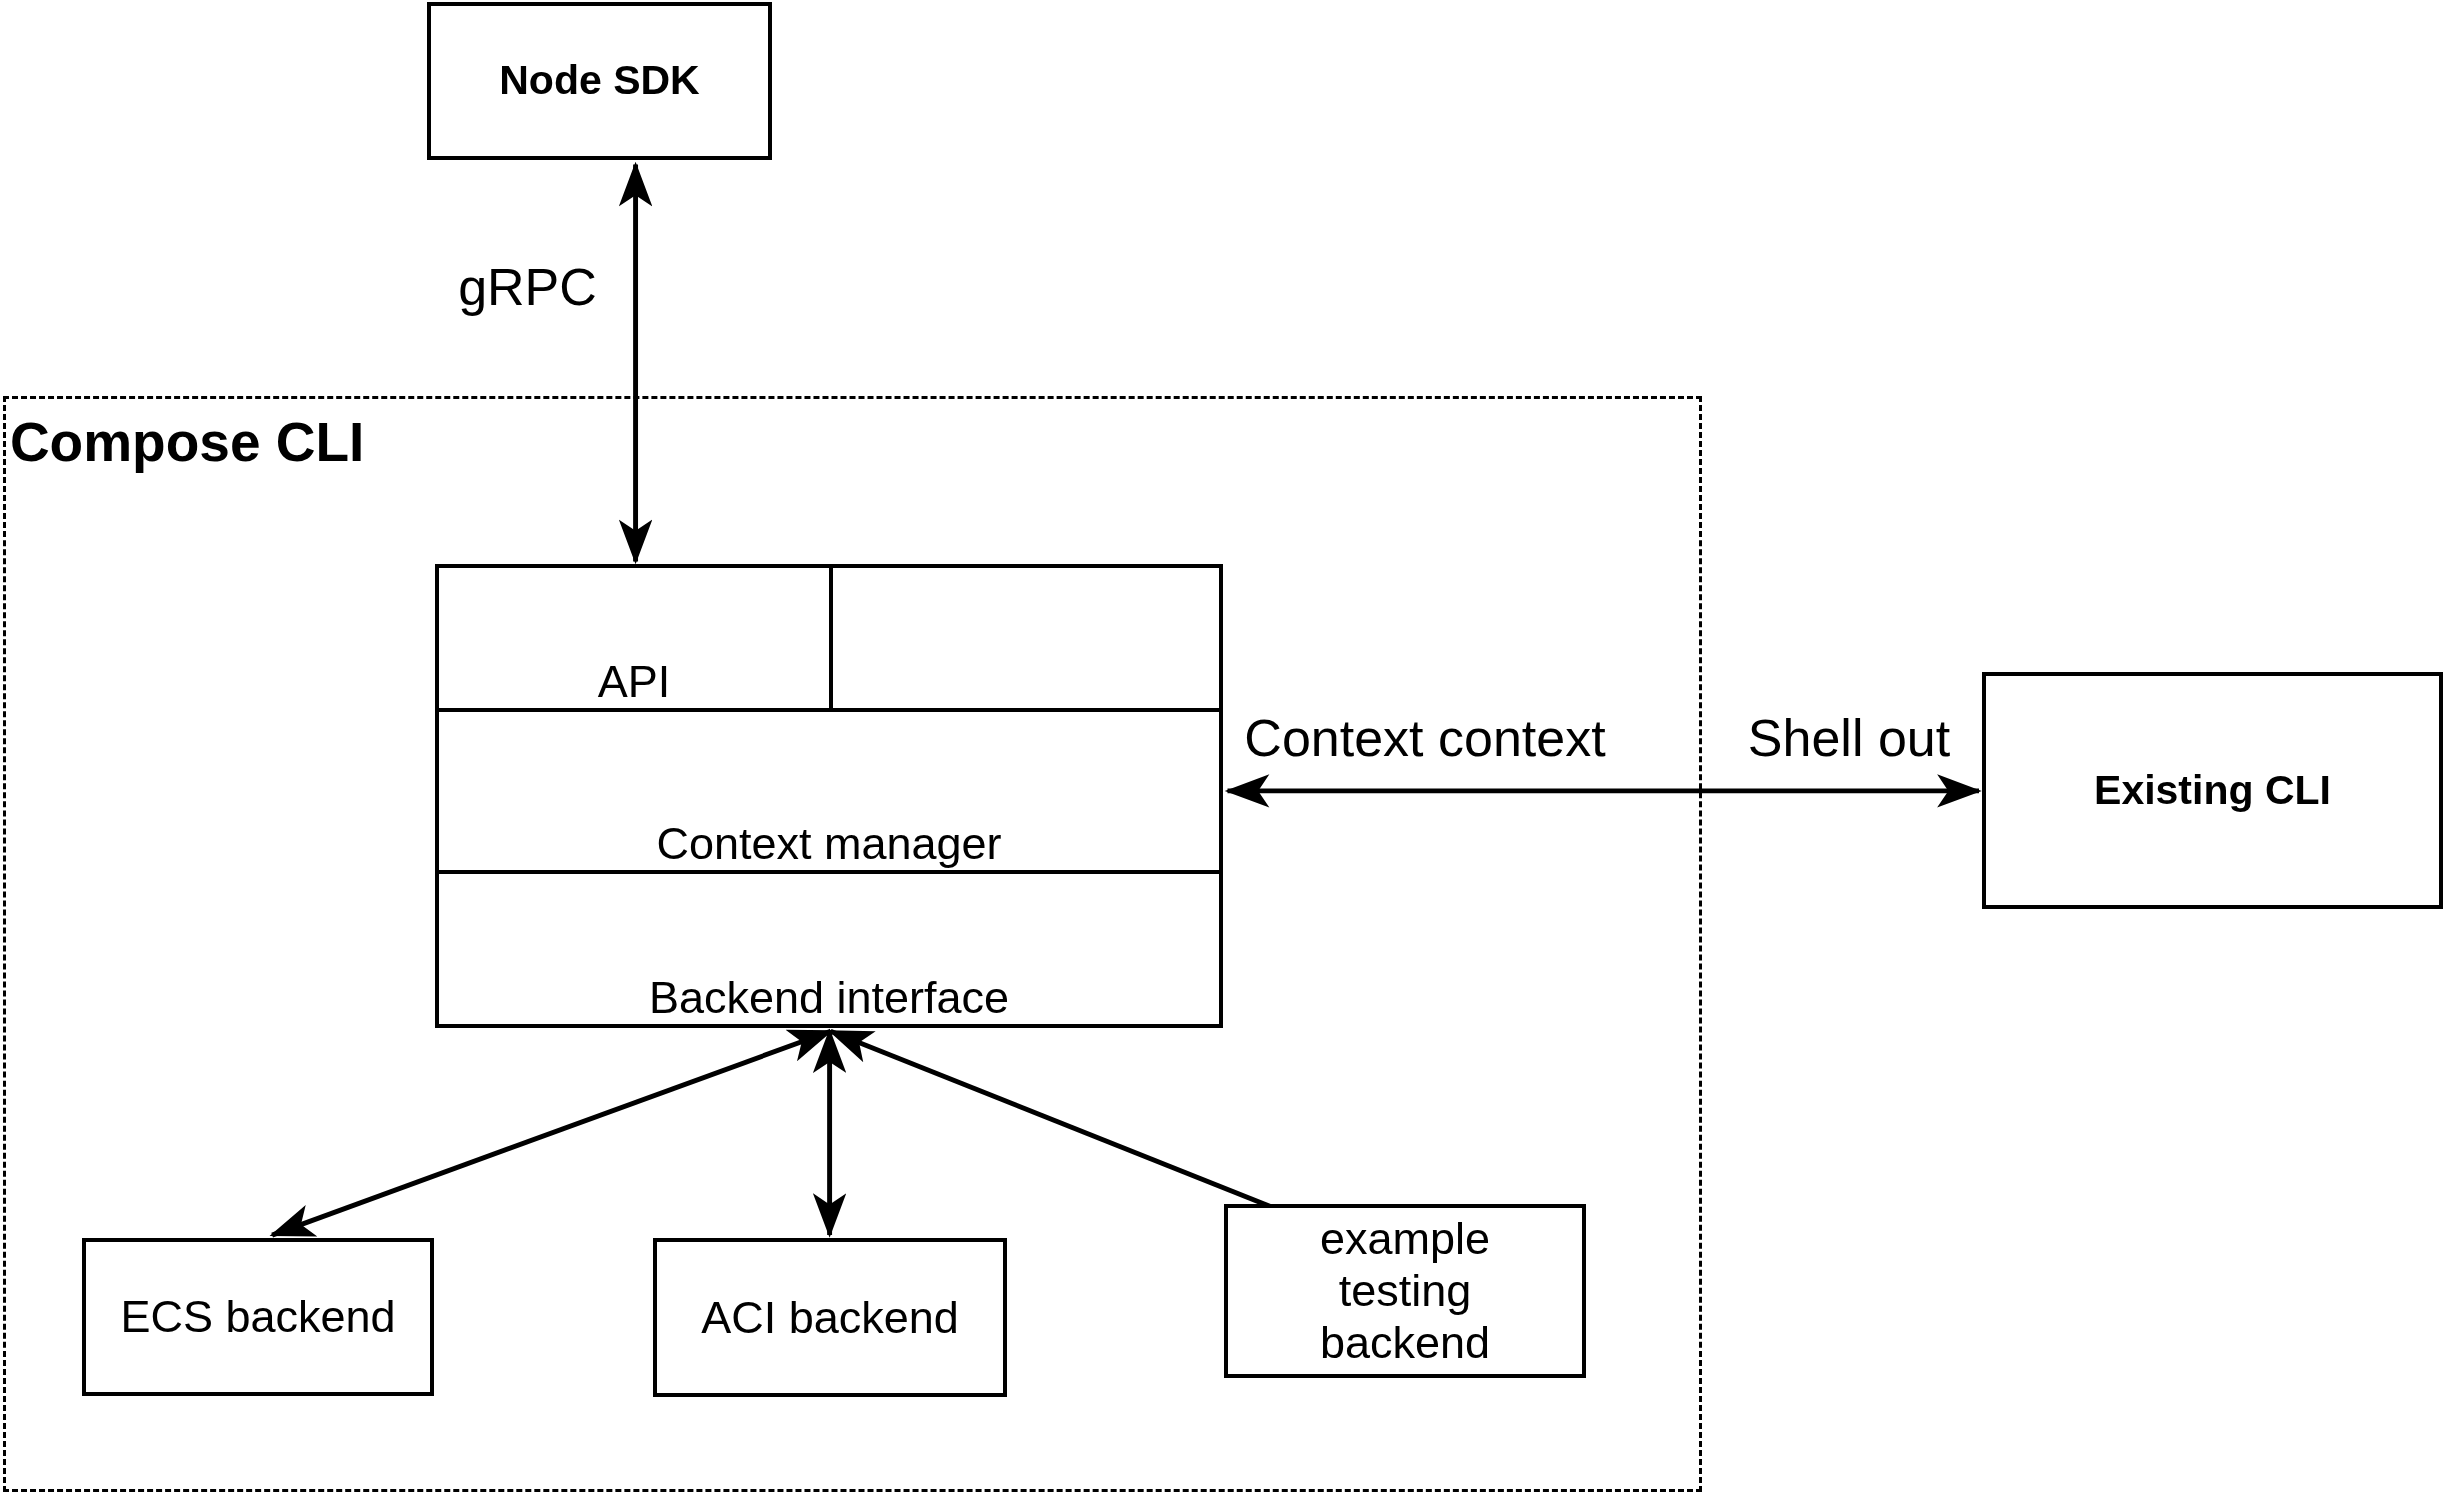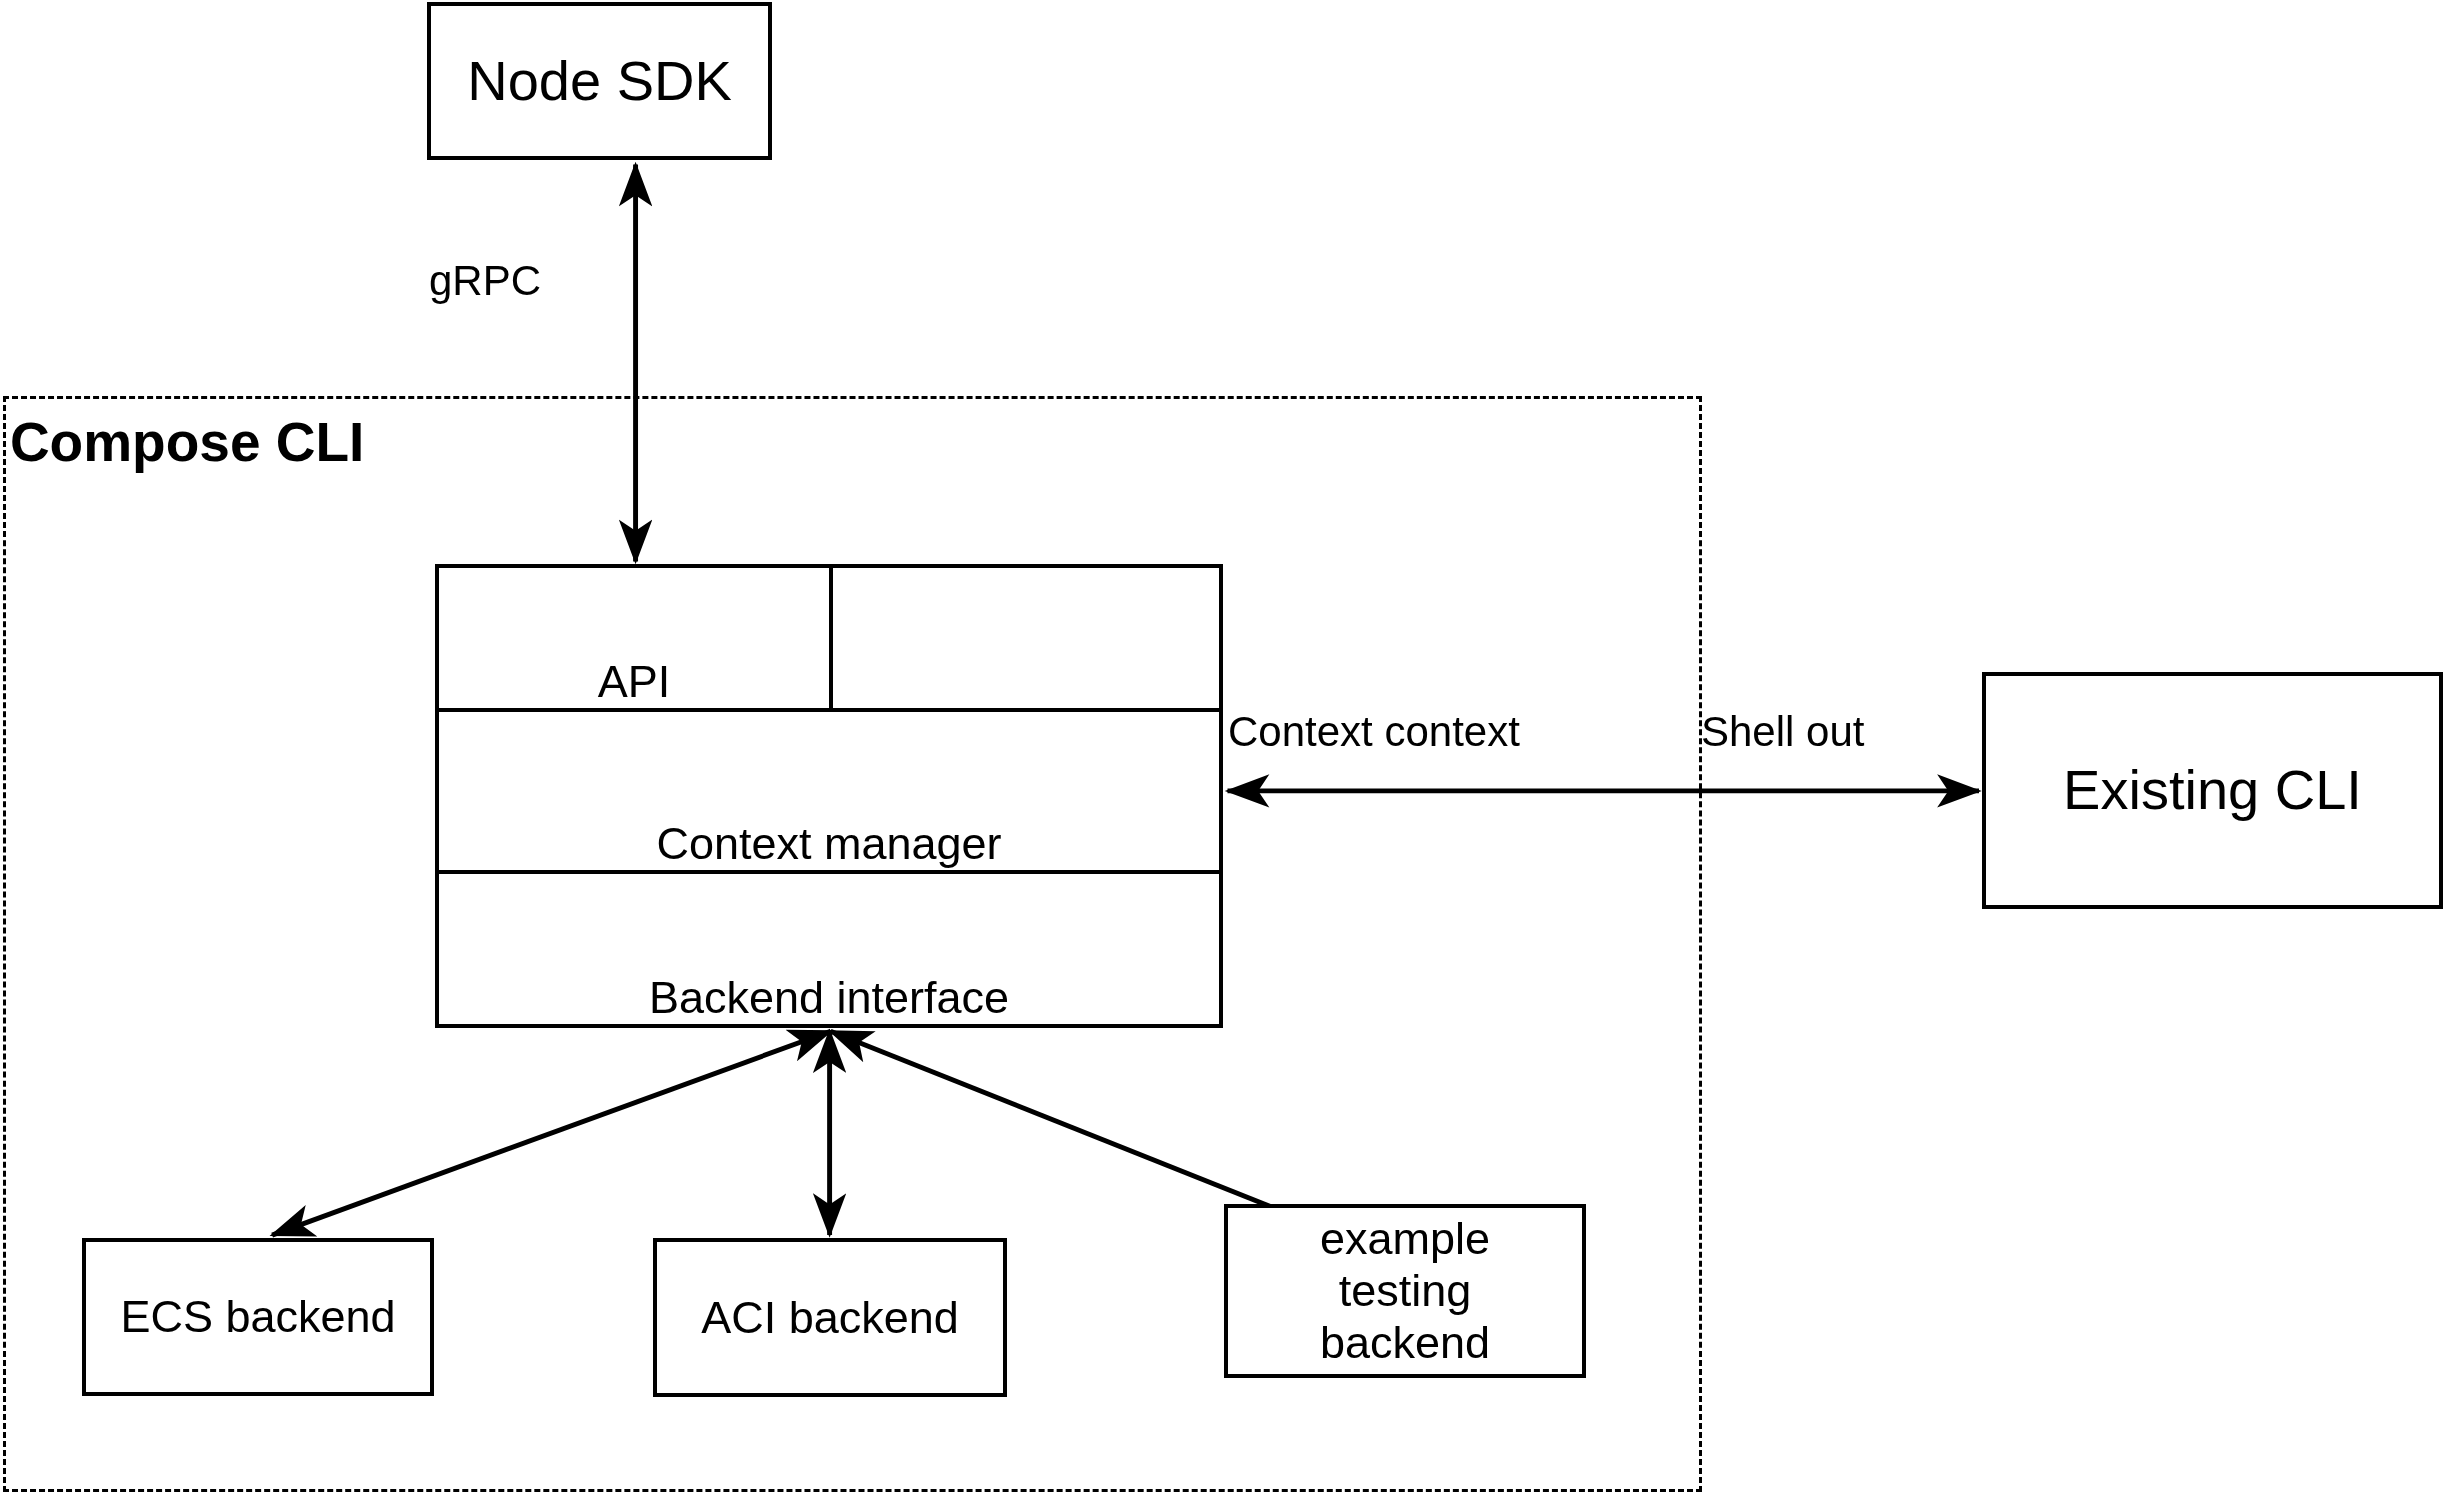--- a/index.html
+++ b/index.html
@@ -21,21 +21,21 @@
     box-sizing: border-box;
     border: 4.9px solid #000000;
     background: #ffffff;
     display: flex;
     align-items: center;
     justify-content: center;
     text-align: center;
     font-size: 45px;
     line-height: 1.15;
   }
-  .box.bold { font-weight: normal; font-size: 56px; justify-content: center; }
+  .box.bold { font-weight: bold; font-size: 41px; justify-content: center; }
 
   #node-sdk       { left: 427px;  top: 2px;    width: 345px; height: 158px; }
   #existing-cli   { left: 1982px; top: 672px;  width: 461px; height: 237px; }
   #ecs-backend    { left: 82px;   top: 1238px; width: 352px; height: 158px; }
   #aci-backend    { left: 653px;  top: 1238px; width: 354px; height: 159px; }
   #example-backend{ left: 1224px; top: 1204px; width: 362px; height: 174px; padding: 0 19.7px; }
 
   #compose-group {
     position: absolute;
     box-sizing: border-box;
@@ -75,21 +75,22 @@
     align-items: flex-end;
     justify-content: center;
     font-size: 45px;
   }
   .cell.first { width: 394px; border-right: 4.9px solid #000000; }
   .cell.rest  { flex: 1; }
   .cell.full  { flex: 1; margin-top: 12px; }
 
   .edge-label {
     position: absolute;
-    font-size: 42px;
+    font-size: 52px;
+    text-align: center;
     white-space: nowrap;
   }
   #grpc-label             { left: 429px;  top: 257px;  width: 197px; }
   #existing-context-label { left: 1228px; top: 708px;  width: 394px; }
   #shell-out-label        { left: 1701px; top: 708px;  width: 296px; }
 
   #arrow-layer {
     position: absolute;
     left: 0; top: 0;
     width: 2455px;

